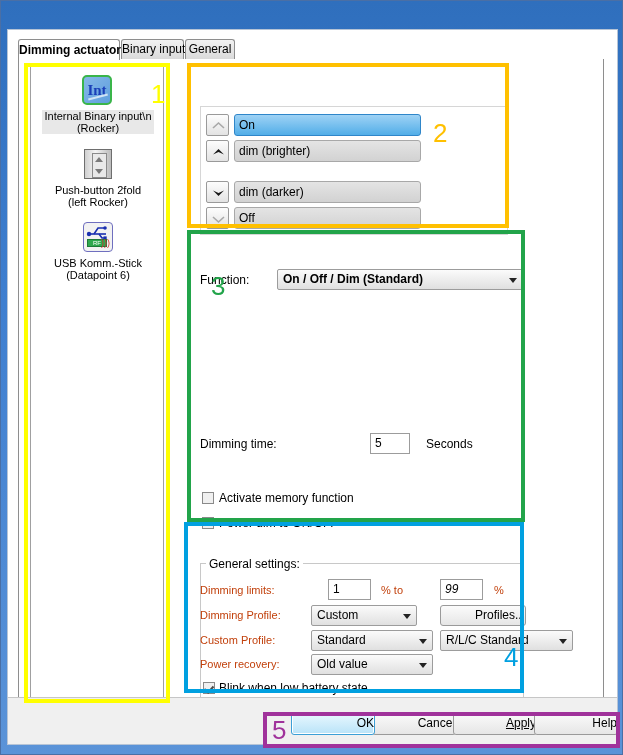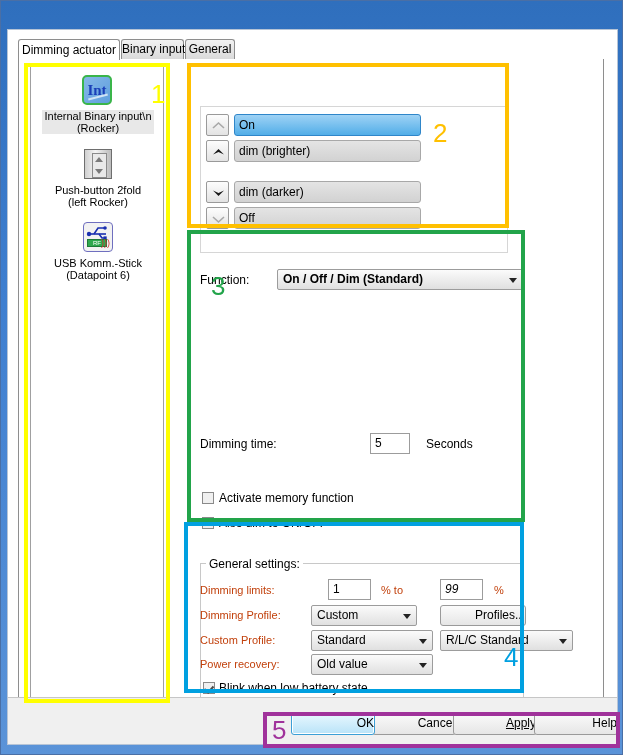--- a/index.html
+++ b/index.html
@@ -64,21 +64,21 @@
     cursor:pointer;
     white-space:nowrap;
   }
   .tab.active{
     background:#ffffff;
     z-index:3;
     height:21px;
     line-height:20px;
     border-color:#8e8e8e;
   }
-  .tab0{left:0;width:102px;}
+  .tab0{left:0;width:102px;font-weight:bold;}
   .tab1{left:103px;width:63px;}
   .tab2{left:167px;width:50px;}
   .tabpage{
     position:absolute;left:10px;top:29px;width:586px;height:672px;
     border:1px solid #8e8e8e;border-top:none;
     background:#ffffff;
     box-sizing:border-box;
   }
   
   .devicelist{
@@ -142,21 +142,21 @@
   .ic-usb .strip{
     position:absolute;left:3px;bottom:4px;width:20px;height:8px;
     background:#2fa84f;border:1px solid #1d7a38;box-sizing:border-box;
     font-size:6px;color:#fff;text-align:center;line-height:7px;
   }
   .ic-usb .waves{
     position:absolute;right:2px;bottom:3px;color:#d03030;font-size:9px;line-height:9px;
   }
   
   .rowsbox{
-    position:absolute;left:192px;top:76px;width:308px;height:147px;
+    position:absolute;left:192px;top:76px;width:308px;height:129px;
     border:1px solid #d6d6d6;background:#ffffff;box-sizing:border-box;padding-left:13px;
   }
   .crow{position:absolute;left:5px;height:22px;}
   .crow0{top:7px;}
   .crow1{top:33px;}
   .crow2{top:74px;}
   .crow3{top:100px;}
   .arrbtn{
     position:absolute;left:0;top:0;width:23px;height:22px;
     border:1px solid #9a9a9a;border-radius:2px;
@@ -364,21 +364,21 @@
     </div>
 
     <div class="dtlabel">Dimming time:</div>
     <div class="dtbox">5</div>
     <div class="dtunit">Seconds</div>
 
     <div class="chk" style="left:194px;top:462px;"></div>
     <div class="chklab" style="left:211px;top:461px;">Activate memory function</div>
 
     <div class="chk" style="left:194px;top:487px;"></div>
-    <div class="chklab" style="left:211px;top:486px;">Also dim to ON/OFF</div>
+    <div class="chklab" style="left:211px;top:486px;">Power dim to ON/OFF</div>
 
     <div class="gsgroup"></div>
     <div class="gstitle">General settings:</div>
 
     <div class="lbl" style="left:192px;top:554px;">Dimming limits:</div>
     <div class="numbox" style="left:320px;top:549px;width:43px;">1</div>
     <div class="lbl" style="left:373px;top:554px;">% to</div>
     <div class="numbox" style="left:432px;top:549px;width:43px;font-style:italic;">99</div>
     <div class="lbl" style="left:486px;top:554px;">%</div>
 

